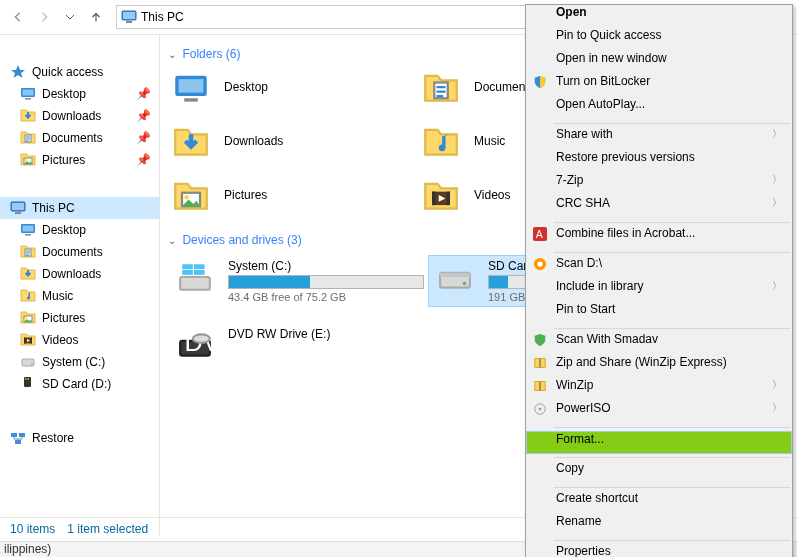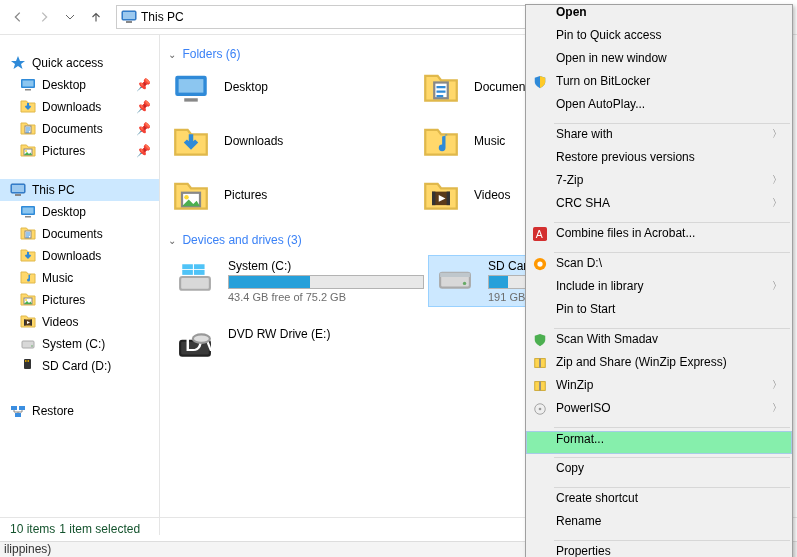--- a/index.html
+++ b/index.html
@@ -12,21 +12,21 @@
 .addr-bar { flex: 0 0 auto; width: 430px; height: 24px; border: 1px solid #ccc; display: flex; align-items: center; padding: 0 4px; gap: 4px; margin-left: 6px; }
 .addr-icon { width: 16px; height: 16px; }
 
 
 .main { display: flex; height: 500px; }
 .sidebar { width: 160px; border-right: 1px solid #e5e5e5; padding-top: 6px; }
 .content { flex: 1; padding: 8px 8px 0 8px; overflow: visible; }
 
 .nav-item { display: flex; align-items: center; height: 22px; padding-left: 20px; gap: 6px; }
 .nav-item.selected { background: #cce8ff; }
-.nav-item.toplevel { padding-left: 10px; font-weight: normal; margin-top: 11px; }
+.nav-item.toplevel { padding-left: 10px; font-weight: normal; margin-top: 20px; }
 .nav-item .pin { margin-left: auto; margin-right: 8px; color: #888; }
 .nav-spacer { height: 6px; }
 
 .section-header { color: #224; display: flex; align-items: center; gap: 6px; margin: 4px 0 8px 0; font-size: 12px;}
 .section-header .chev { color: #666; font-size: 10px;}
 .section-title { color: #3b82f6; }
 
 .folder-grid { display: grid; grid-template-columns: 250px 250px; row-gap: 18px; margin-bottom: 20px; }
 .folder-item { display: flex; align-items: center; gap: 10px; }
 .folder-icon { width: 46px; height: 36px; display: flex; align-items: center; justify-content: center; }
@@ -36,27 +36,27 @@
 .drive-item { display: flex; align-items: flex-start; gap: 10px; padding: 3px; border: 1px solid transparent;}
 .drive-item.selected { background: #cce8ff; border: 1px solid #99d1ff; }
 .drive-icon { width: 46px; height: 36px; display: flex; align-items: center; justify-content: center; }
 .drive-info { flex: 1; }
 .drive-name { }
 .drive-bar { height: 14px; border: 1px solid #b3b3b3; margin: 2px 0; background: #e8e8e8; position: relative; }
 .drive-bar-fill { position: absolute; left:0; top:0; bottom:0; background: #26a0da; }
 .drive-free { color: #6d6d6d; font-size: 11px; }
 
 
-.statusbar { position: absolute; left: 0; right: 0; bottom: 18px; height: 22px; border-top: 1px solid #e5e5e5; display: flex; align-items: center; padding: 0 10px; gap: 4px; color: #14532d; }
+.statusbar { position: absolute; left: 0; right: 0; bottom: 18px; height: 22px; border-top: 1px solid #e5e5e5; display: flex; align-items: center; padding: 0 10px; gap: 12px; color: #0369a1; }
 .bottom-fragment { position: absolute; left: 0; bottom: 0; height: 16px; padding: 0 4px; color: #333; font-size: 11px; background: #f4f4f4; width: 100%; border-top: 1px solid #ddd; margin-top: 10px;}
 
 
 .ctx { position: absolute; top: 4px; right: 4px; width: 268px; background: #f0f0f0; border: 1px solid #a0a0a0; box-shadow: 2px 2px 4px rgba(0,0,0,0.25); }
 .ctx-item { display: flex; align-items: flex-start; height: 23px; padding-left: 30px; padding-right: 10px; position: relative; }
-.ctx-item:hover, .ctx-item.hover { background: #86efac; border: 1px solid #a6cbe7; padding-left: 29px; height: 23px; }
+.ctx-item:hover, .ctx-item.hover { background: #84cc16; border: 1px solid #a6cbe7; padding-left: 29px; height: 23px; }
 .ctx-item.hover { padding-left: 29px; }
 .ctx-sep { height: 1px; background: #d7d7d7; margin: 3px 2px 3px 28px; }
 .ctx-icon { position: absolute; left: 6px; width: 16px; height: 16px; display: flex; align-items: center; justify-content: center; }
 .ctx-sub { position: absolute; right: 10px; color: #555; font-size: 10px; }
 
 
 .ic { display: inline-block; }
 </style>
 </head>
 <body>

